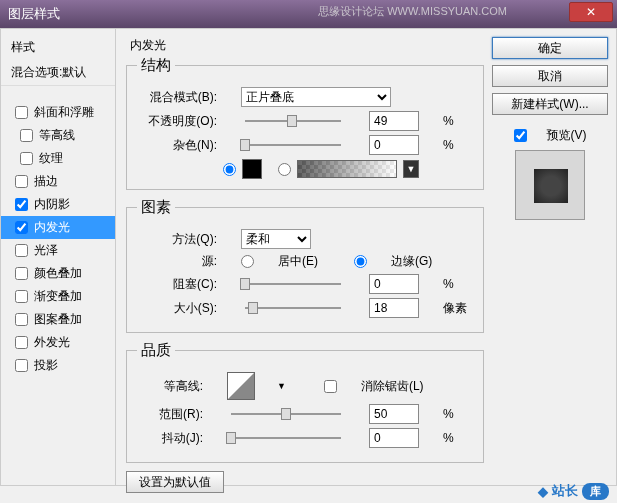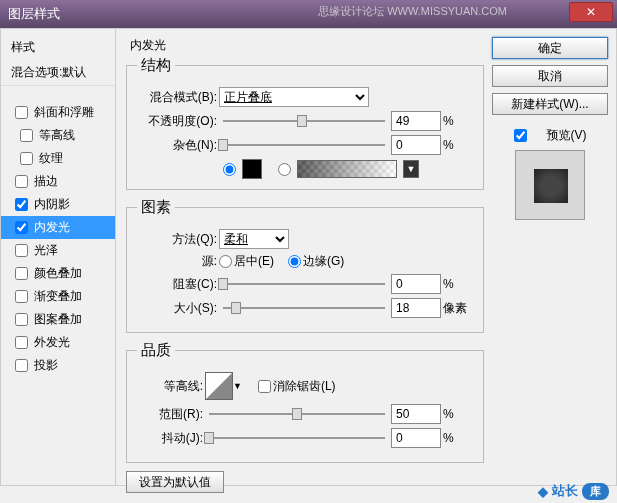--- a/index.html
+++ b/index.html
@@ -15,24 +15,24 @@
 .style-item { display: flex; align-items: center; padding: 3px 10px 3px 14px; cursor: pointer; }
 .style-item.nested { padding-left: 19px; }
 .style-item input[type=checkbox] { margin-right: 6px; }
 .style-item.selected { background: #3399ff; color: #fff; }
 .content { flex: 1; padding: 8px 8px 8px 10px; display: flex; gap: 8px; }
 .center { flex: 1; }
 .right { width: 116px; }
 .section-title { font-size: 12px; margin-bottom: 2px; padding-left: 4px; }
 fieldset { border: 1px solid #bbb; margin-bottom: 8px; padding: 8px 10px 10px 10px; }
 legend { padding: 0 4px; font-size: 15px; }
-.row { display: flex; align-items: center; margin: 4px 0; gap: 2px; }
+.row { display: flex; align-items: center; margin: 4px 0; gap: 24px; }
 .row-label { width: 80px; text-align: right; flex-shrink: 0; }
 .row-label.narrow { width: 66px; }
-select { height: 20px; font-size: 12px; border: 1px solid #999; background: #fff; text-decoration: underline; }
+select { height: 20px; font-size: 12px; border: 1px solid #999; background: #fff; }
 .slider { flex: 1; height: 18px; position: relative; margin: 0 4px; }
 .slider-track { position: absolute; top: 8px; left: 0; right: 0; height: 2px; background: #999; }
 .slider-thumb { position: absolute; top: 3px; width: 10px; height: 12px; background: #ddd; border: 1px solid #888; transform: translateX(-5px); }
 .num-input { width: 50px; height: 20px; border: 1px solid #888; padding: 0 4px; text-align: left; font-size: 12px; }
 .unit { width: 30px; }
 .color-row { display: flex; align-items: center; gap: 6px; padding-left: 86px; }
 .color-swatch { width: 20px; height: 20px; border: 1px solid #666; background: #000; }
 .gradient-swatch { width: 100px; height: 18px; border: 1px solid #666; background: linear-gradient(to right, #000, #888, #fff); position: relative; }
 .gradient-swatch::after { content: ''; position: absolute; inset: 0; background-image: repeating-conic-gradient(#ccc 0 25%, #fff 0 50%); background-size: 8px 8px; opacity: .4; }
 .dropdown-arrow { width: 16px; height: 18px; border: 1px solid #666; background: #333; color: #fff; display: flex; align-items: center; justify-content: center; font-size: 9px; }

